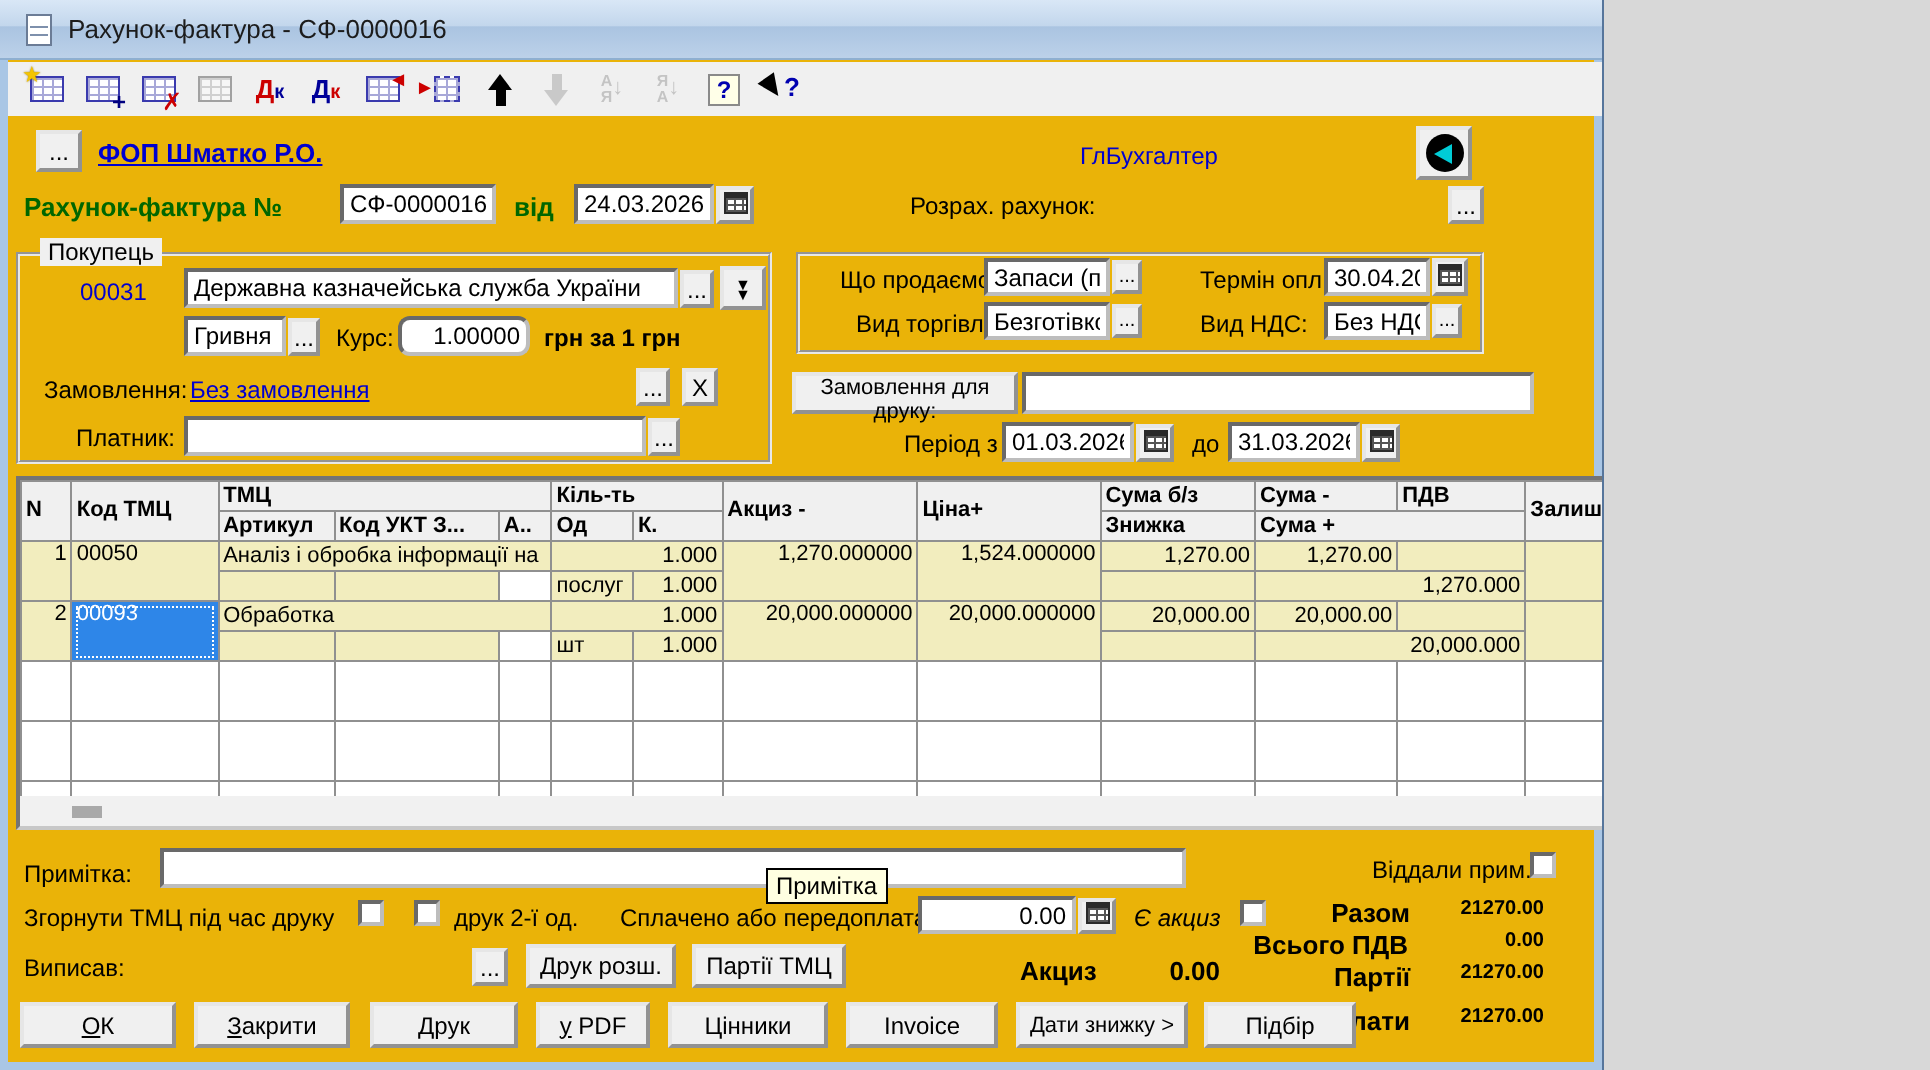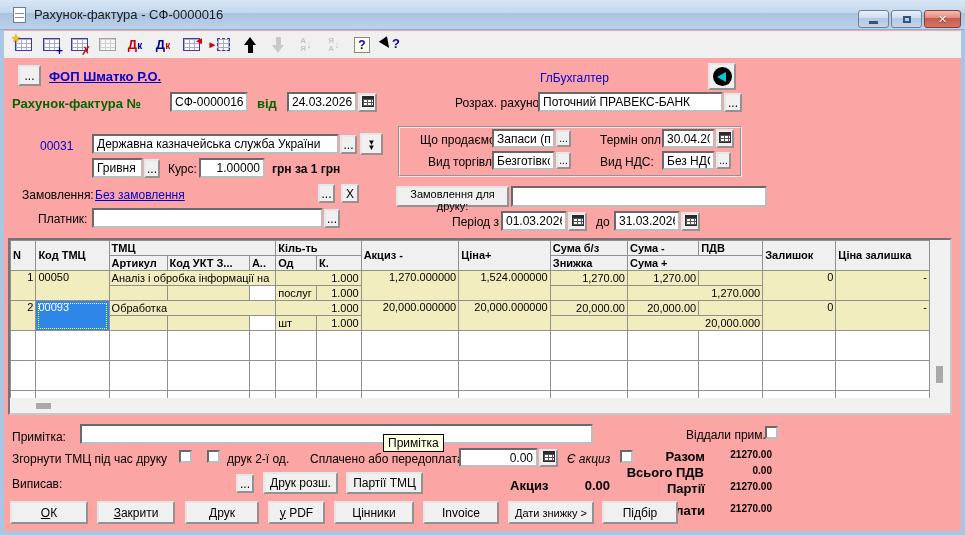--- a/index.html
+++ b/index.html
@@ -1,20 +1,20 @@
 <!DOCTYPE html>
 <html><head>
 <meta charset="utf-8">
 <style>
   html,body{margin:0;padding:0;background:#D8D8D8;}
   *{box-sizing:border-box;}
   .window{
-    position:relative;width:965px;height:535px;
+    position:relative;width:801px;height:535px;
     font-family:"Liberation Sans","DejaVu Sans",sans-serif;font-size:12px;color:#000;
-    background:#fca5a5;outline:1px solid #56759B;overflow:hidden;
+    background:#eab308;outline:1px solid #56759B;overflow:hidden;
     box-shadow:inset 0 0 0 4px #A9C6E5;
   }
   
   .titlebar{position:absolute;left:0;top:0;width:965px;height:30px;
     background:linear-gradient(#D9E7F6 0%,#C2D6EC 45%,#AAC4E1 46%,#BCD1E9 100%);
     border-bottom:1px solid #8FAFD0;}
   .doc-ico{position:absolute;left:13px;top:7px;width:13px;height:16px;background:#fff;
     border:1px solid #6B7C96;
     box-shadow:inset 0 -2px 0 #fff;
     background-image:repeating-linear-gradient(to bottom,transparent 0 3px,#7E90AC 3px 4px);
@@ -194,37 +194,39 @@
       </span>
     </button>
 
   <span class="lbl grn" style="left:12px;top:96px;font-size:13px;">Рахунок-фактура №</span>
   <input class="f" style="left: 170px; top: 92px; width: 78px; height: 20px;" value="СФ-0000016">
   <span class="lbl grn" style="left:257px;top:96px;font-size:13px;">від</span>
   <input class="f" style="left: 287px; top: 92px; width: 70px; height: 20px;" value="24.03.2026">
   <button class="btn" style="left:358px;top:93px;width:19px;height:19px;"><span class="calgrid"></span></button>
 
   <span class="lbl" style="left:455px;top:96px;">Розрах. рахунок:</span>
-  <input class="f" style="left: 538px; top: 92px; width: 185px; height: 20px;" value="Поточний ПРАВЕКС-БАНК">
   <button class="btn" style="left:724px;top:93px;width:18px;height:19px;"><span>...</span></button>
 
+  <div class="gb" style="left:8px;top:126px;width:378px;height:106px;">
+    <span class="gbl">Покупець</span>
+  </div>
   <span class="lbl blu" style="left:40px;top:139px;">00031</span>
   <input class="f" style="left: 92px; top: 134px; width: 247px; height: 20px;" value="Державна казначейська служба України">
   <button class="btn" style="left:340px;top:135px;width:17px;height:19px;"><span>...</span></button>
   <button class="btn" style="left:360px;top:133px;width:23px;height:22px;">
       <span class="chev">
         <span>▼</span>
         <span>▼</span>
       </span>
     </button>
 
   <input class="f" style="left: 92px; top: 158px; width: 51px; height: 20px;" value="Гривня">
   <button class="btn" style="left:144px;top:159px;width:16px;height:19px;"><span>...</span></button>
   <span class="lbl" style="left:168px;top:162px;">Курс:</span>
-  <input class="f num" style="left: 199px; top: 158px; width: 66px; height: 20px;" value="1.00000">
+  <input class="f num" style="left: 199px; top: 158px; width: 66px; height: 20px; border-radius: 6px;" value="1.00000">
   <span class="lbl b" style="left:272px;top:162px;">грн за 1 грн</span>
 
   <span class="lbl" style="left:22px;top:188px;">Замовлення:</span>
   <span class="lbl link" style="left:95px;top:188px;">Без замовлення</span>
   <button class="btn" style="left:318px;top:184px;width:17px;height:19px;"><span>...</span></button>
   <button class="btn" style="left:341px;top:184px;width:18px;height:19px;"><span>X</span></button>
 
   <span class="lbl" style="left:38px;top:212px;">Платник:</span>
   <input class="f" style="left: 92px; top: 208px; width: 231px; height: 20px;" value="">
   <button class="btn" style="left:324px;top:209px;width:16px;height:19px;"><span>...</span></button>

